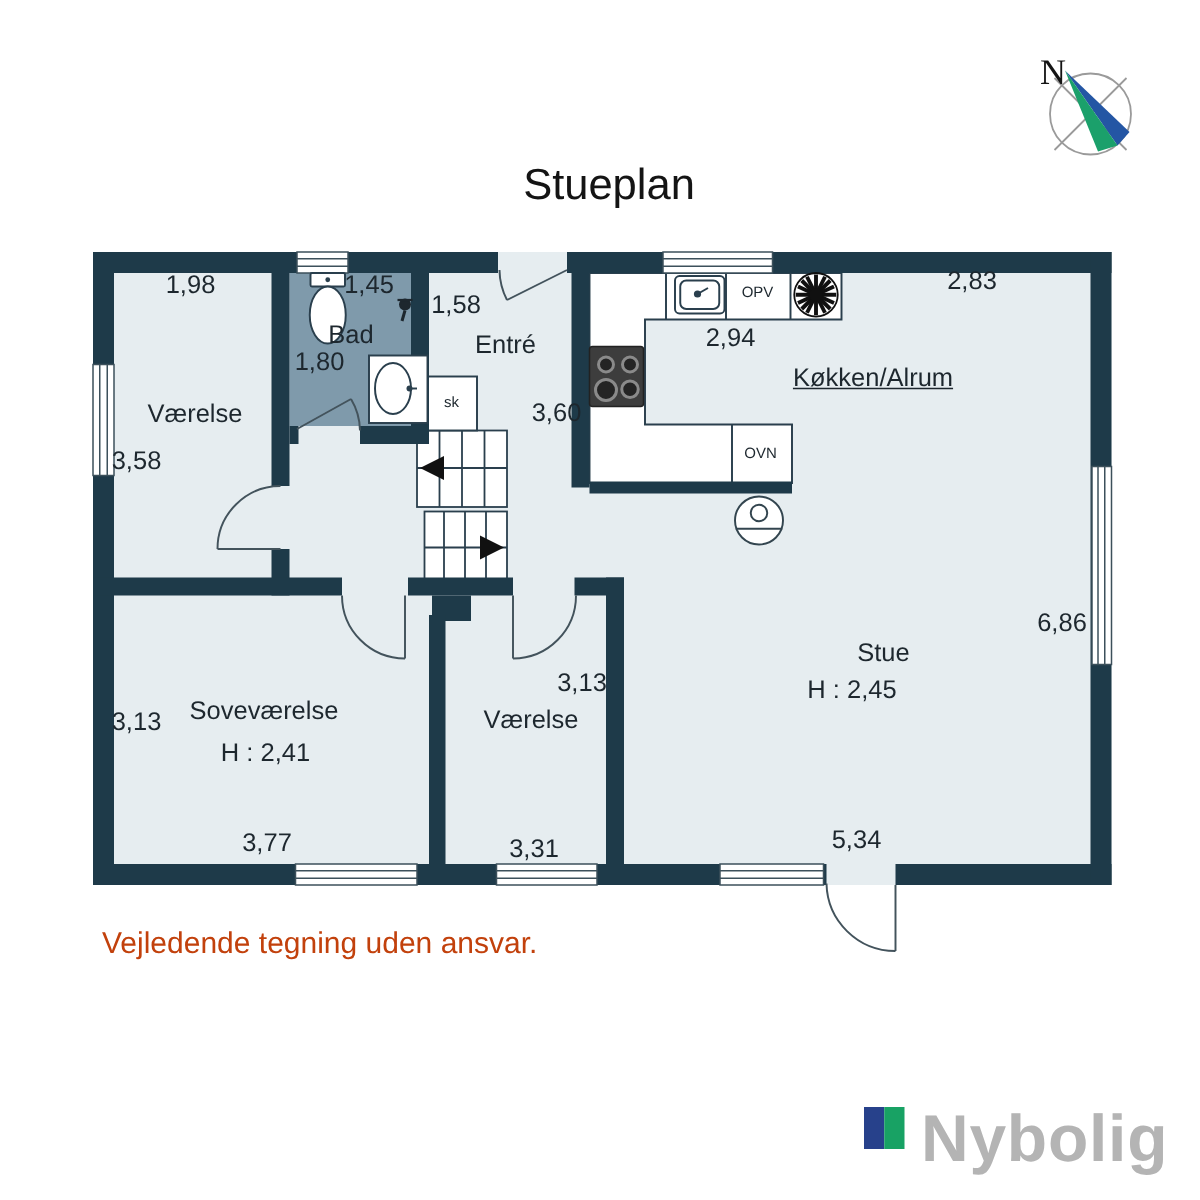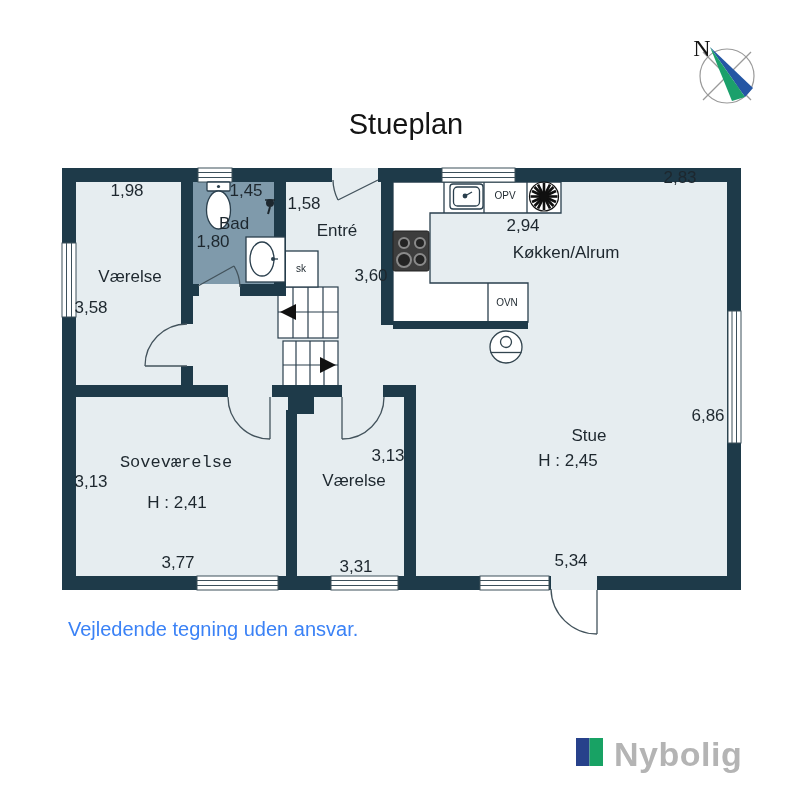--- a/index.html
+++ b/index.html
@@ -4,22 +4,22 @@
 <style>
   html,body{margin:0;padding:0;background:#ffffff;}
   #page{position:relative;width:800px;height:800px;background:#ffffff;overflow:hidden;
         font-family:"Liberation Sans",sans-serif;color:#1d272e;}
   #plan-svg{position:absolute;left:0;top:0;}
   .lbl{position:absolute;transform:translate(-50%,-50%);font-size:17px;line-height:1;
        white-space:nowrap;color:#1d272e;}
   .lbl.small{font-size:10px;}
   .title{position:absolute;left:406px;top:124px;transform:translate(-50%,-50%);
          font-size:29px;color:#141414;}
-  .disclaimer{position:absolute;left:68px;top:618px;font-size:20px;color:#3b82f6;}
-  .brand-text{position:absolute;left:614px;top:735px;font-size:34px;font-weight:bold;
+  .disclaimer{position:absolute;left:68px;top:618px;font-size:20px;color:#c2410c;}
+  .brand-text{position:absolute;left:614px;top:735px;font-size:44px;font-weight:bold;
               color:#b4b4b4;letter-spacing:0.5px;}
 </style>
 </head>
 <body>
 
 <div id="page">
 
 <svg id="plan-svg" width="800" height="800" viewBox="0 0 800 800">
 
   <g>
@@ -217,33 +217,33 @@
 
 <span class="lbl" style="left:246px;top:190px;">1,45</span>
 <span class="lbl" style="left:234px;top:223px;">Bad</span>
 <span class="lbl" style="left:213px;top:241px;">1,80</span>
 
 <span class="lbl" style="left:304px;top:203px;">1,58</span>
 <span class="lbl" style="left:337px;top:230px;">Entré</span>
 <span class="lbl" style="left:371px;top:275px;">3,60</span>
 <span class="lbl small" style="left:301px;top:269px;">sk</span>
 
-<span class="lbl" style="left:487px;top:225px;margin-left:36px;">2,94</span>
-<span class="lbl" style="left:566px;top:252px;">Køkken/Alrum</span>
-<span class="lbl" style="left:648px;top:177px;margin-left:32px;">2,83</span>
+<span class="lbl" style="left:487px;top:225px;">2,94</span>
+<span class="lbl" style="left:582px;top:252px;text-decoration:underline;">Køkken/Alrum</span>
+<span class="lbl" style="left:648px;top:187px;">2,83</span>
 <span class="lbl small" style="left:505px;top:196px;">OPV</span>
 <span class="lbl small" style="left:507px;top:303px;">OVN</span>
 
 <span class="lbl" style="left:589px;top:435px;">Stue</span>
 <span class="lbl" style="left:568px;top:460px;">H : 2,45</span>
 <span class="lbl" style="left:708px;top:376px;margin-top:39px;">6,86</span>
 <span class="lbl" style="left:571px;top:560px;">5,34</span>
 
 <span class="lbl" style="left:91px;top:481px;">3,13</span>
-<span class="lbl" style="left:176px;top:462px;font-family:Liberation Mono, monospace;">Soveværelse</span>
+<span class="lbl" style="left:176px;top:474px;">Soveværelse</span>
 <span class="lbl" style="left:177px;top:502px;">H : 2,41</span>
 <span class="lbl" style="left:178px;top:562px;">3,77</span>
 
 <span class="lbl" style="left:388px;top:455px;">3,13</span>
 <span class="lbl" style="left:354px;top:480px;">Værelse</span>
 <span class="lbl" style="left:356px;top:566px;">3,31</span>
 
 </div>
 
 </body></html>

